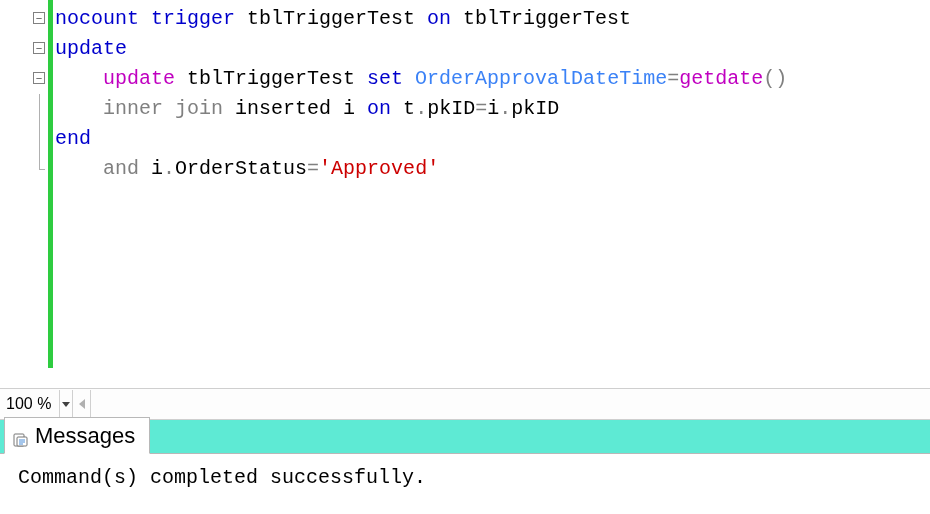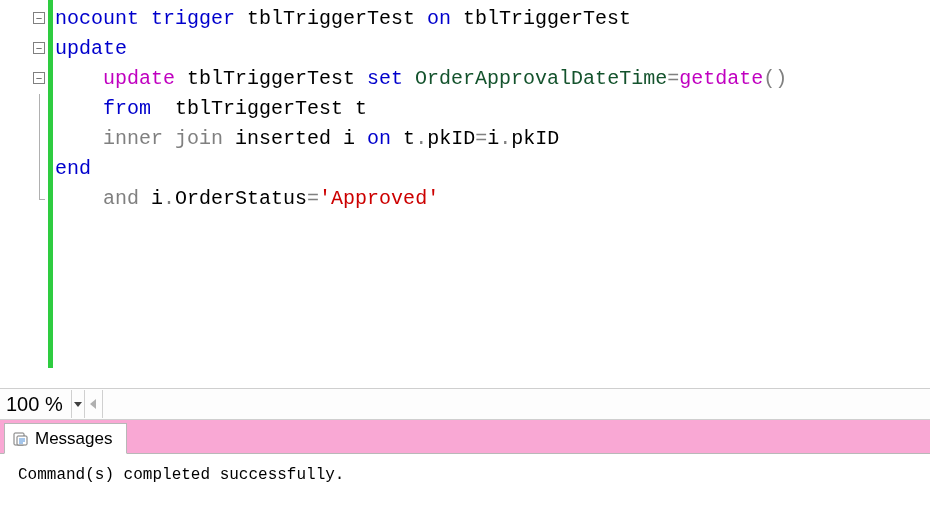--- a/index.html
+++ b/index.html
@@ -81,35 +81,35 @@
       content: '';
       position: absolute;
       left: 0;
       top: 15px;
       width: 6px;
       height: 1px;
       background: #b0b0b0;
     }
     .kw-blue { color: #0000cc; }
     .kw-magenta { color: #c000c0; }
-    .kw-teal { color: #14532d; margin-top: 32px; }
+    .kw-teal { color: #3b82f6; margin-top: 32px; }
     .kw-gray { color: #808080; }
     .str-red { color: #cc0000; }
     .txt { color: #000; }
     .zoom-bar {
       position: absolute;
       left: 0;
       top: 388px;
       height: 32px;
       width: 100%;
       border-top: 1px solid #cfcfcf;
       border-bottom: 1px solid #cfcfcf;
       background: #fdfdfd;
       font-family: 'Segoe UI', Arial, sans-serif;
-      font-size: 20px;
+      font-size: 16px;
       display: flex;
       align-items: center;
     }
     .zoom-text {
       padding: 0 8px 0 6px;
       color: #000;
     }
     .zoom-drop {
       width: 14px;
       height: 28px;
@@ -130,25 +130,25 @@
       border-right: 1px solid #d0d0d0;
       color: #999;
       cursor: pointer;
     }
     .tab-strip {
       position: absolute;
       left: 0;
       top: 420px;
       height: 34px;
       width: 100%;
-      background: #f9a8d4;
+      background: #5eead4;
       display: flex;
       align-items: flex-end;
       font-family: 'Segoe UI', Arial, sans-serif;
-      font-size: 17px;
+      font-size: 22px;
       border-bottom: 1px solid #b8b8b8;
     }
     .tab {
       display: flex;
       align-items: center;
       gap: 6px;
       padding: 5px 14px 4px 8px;
       background: #fff;
       border: 1px solid #b8b8b8;
       border-bottom: 1px solid #fff;
@@ -163,35 +163,34 @@
     }
     .messages-area {
       position: absolute;
       left: 0;
       top: 454px;
       width: 100%;
       height: 60px;
       background: #fff;
       padding: 12px 0 0 18px;
       font-family: Consolas, 'Courier New', monospace;
-      font-size: 16px;
+      font-size: 20px;
       color: #000;
     }
   </style>
 </head>
 <body>
 
 <div class="editor-pane">
   <div class="gutter"></div>
   <div class="green-bar"></div>
   <div class="code-area" id="code-area">
       <div class="line"><div class="fold">−</div><span></span><span class="kw-blue">nocount</span><span class="txt"> </span><span class="kw-blue">trigger</span><span class="txt"> tblTriggerTest </span><span class="kw-blue">on</span><span class="txt"> tblTriggerTest</span></div>
       <div class="line"><div class="fold">−</div><span></span><span class="kw-blue">update</span></div>
       <div class="line"><div class="fold">−</div><span>    </span><span class="kw-magenta">update</span><span class="txt"> tblTriggerTest </span><span class="kw-blue">set</span><span class="txt"> </span><span class="kw-teal">OrderApprovalDateTime</span><span class="kw-gray">=</span><span class="kw-magenta">getdate</span><span class="kw-gray">()</span></div>
-      <div class="line"><div class="fold-line"></div><span>    </span><span class="kw-blue">from</span><span class="txt">  tblTriggerTest t</span></div>
       <div class="line"><div class="fold-line"></div><span>    </span><span class="kw-gray">inner</span><span class="txt"> </span><span class="kw-gray">join</span><span class="txt"> inserted i </span><span class="kw-blue">on</span><span class="txt"> t</span><span class="kw-gray">.</span><span class="txt">pkID</span><span class="kw-gray">=</span><span class="txt">i</span><span class="kw-gray">.</span><span class="txt">pkID</span></div>
       <div class="line"><div class="fold-line"></div><span></span><span class="kw-blue">end</span></div>
       <div class="line"><div class="fold-line-end"></div><span>    </span><span class="kw-gray">and</span><span class="txt"> i</span><span class="kw-gray">.</span><span class="txt">OrderStatus</span><span class="kw-gray">=</span><span class="str-red">'Approved'</span></div>
     </div>
 </div>
 
 <div class="zoom-bar">
   <span class="zoom-text">100 %</span>
   <span class="zoom-drop">
     <svg width="8" height="5" viewBox="0 0 8 5">

